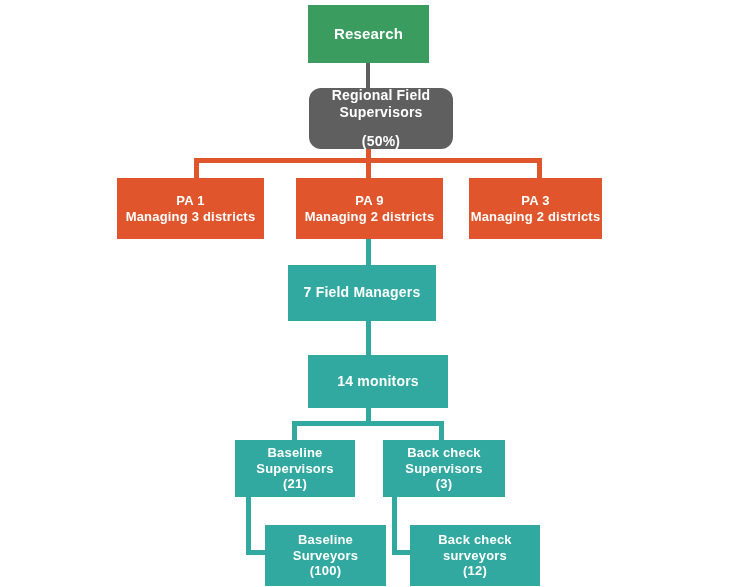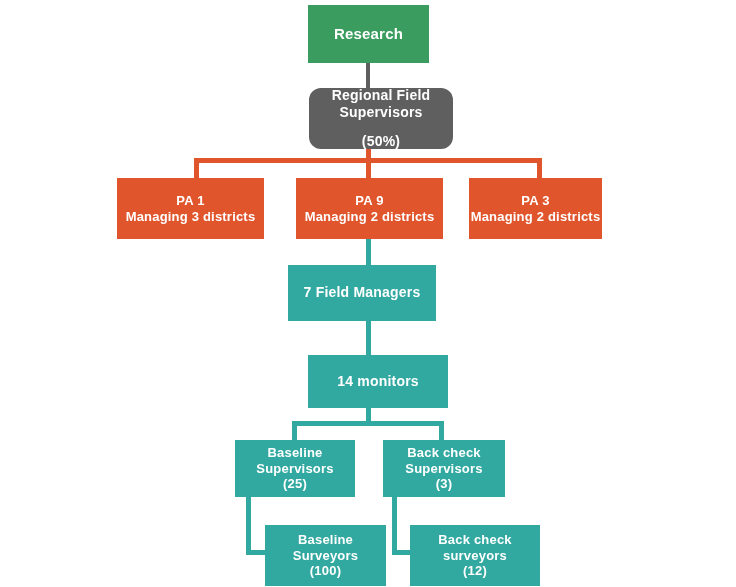--- a/index.html
+++ b/index.html
@@ -105,21 +105,21 @@
     <span class="line">7 Field Managers</span>
   </div>
 
   <div class="node node-teal" style="left:308px; top:355px; width:140px; height:53px; font-size:14px;">
     <span class="line">14 monitors</span>
   </div>
 
   <div class="node node-teal" style="left:235px; top:440px; width:120px; height:57px; font-size:13px;">
     <span class="line">Baseline</span>
     <span class="line">Supervisors</span>
-    <span class="line">(25)</span>
+    <span class="line">(21)</span>
   </div>
 
   <div class="node node-teal" style="left:383px; top:440px; width:122px; height:57px; font-size:13px;">
     <span class="line">Back check</span>
     <span class="line">Supervisors</span>
     <span class="line">(3)</span>
   </div>
 
   <div class="node node-teal" style="left:265px; top:525px; width:121px; height:61px; font-size:13px;">
     <span class="line">Baseline</span>

